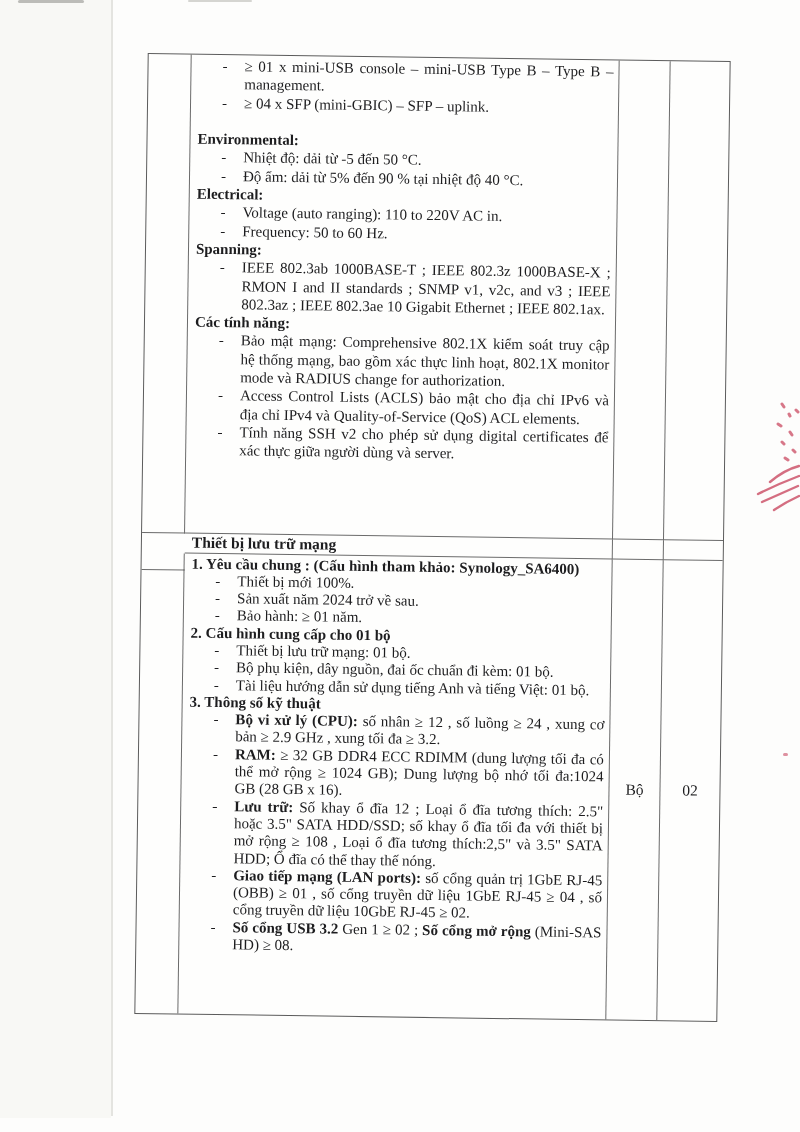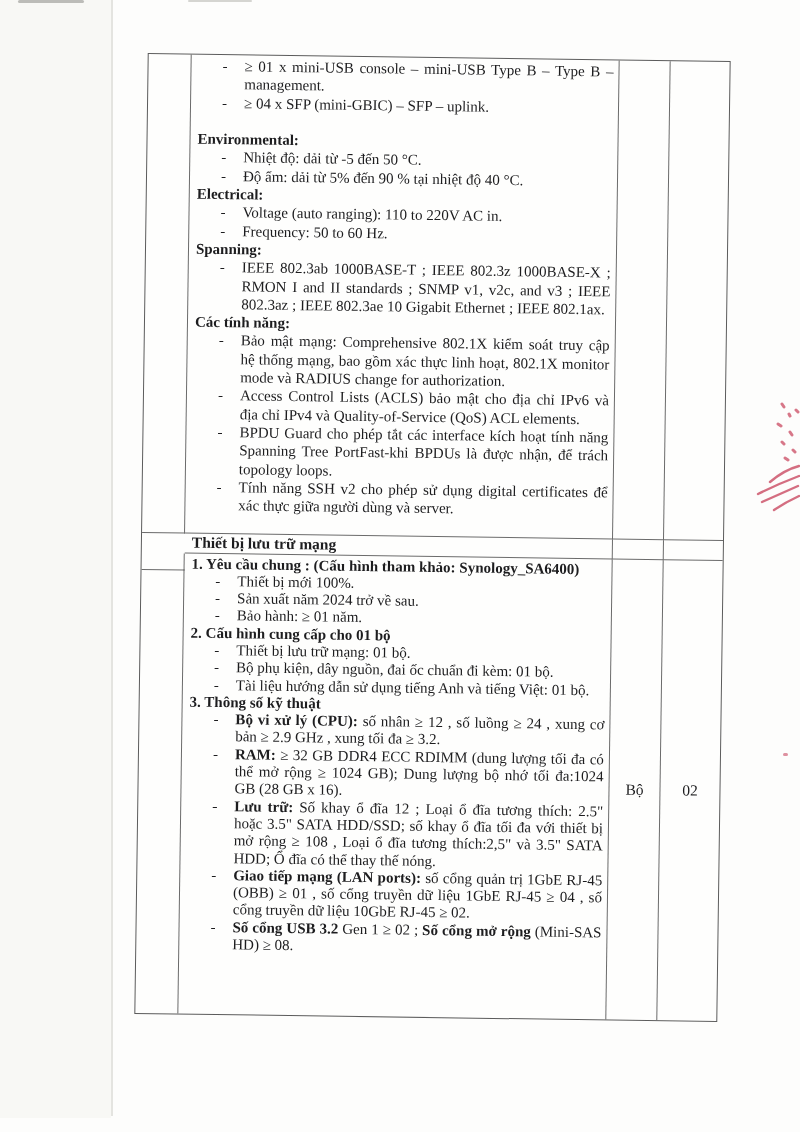--- a/index.html
+++ b/index.html
@@ -80,21 +80,21 @@
           <div class="li"><span class="dash">-</span><span class="tx"><span>Độ ẩm: dải từ 5% đến 90 % tại nhiệt độ 40 °C.</span></span></div>
           <div class="hd"><span class="tx"><b>Electrical:</b></span></div>
           <div class="li"><span class="dash">-</span><span class="tx"><span>Voltage (auto ranging): 110 to 220V AC in.</span></span></div>
           <div class="li"><span class="dash">-</span><span class="tx"><span>Frequency: 50 to 60 Hz.</span></span></div>
           <div class="hd"><span class="tx"><b>Spanning:</b></span></div>
           <div class="li"><span class="dash">-</span><span class="tx"><span>IEEE 802.3ab 1000BASE-T ; IEEE 802.3z 1000BASE-X ; RMON I and II standards ; SNMP v1, v2c, and v3 ; IEEE 802.3az ; IEEE 802.3ae 10 Gigabit Ethernet ; IEEE 802.1ax.</span></span></div>
           <div class="hd"><span class="tx"><b>Các tính năng:</b></span></div>
           <div class="li"><span class="dash">-</span><span class="tx"><span>Bảo mật mạng: Comprehensive 802.1X kiểm soát truy cập hệ thống mạng, bao gồm xác thực linh hoạt, 802.1X monitor mode và RADIUS change for authorization.</span></span></div>
           <div class="li"><span class="dash">-</span><span class="tx"><span>Access Control Lists (ACLS) bảo mật cho địa chỉ IPv6 và địa chỉ IPv4 và Quality-of-Service (QoS) ACL elements.</span></span></div>
           <div class="li"><span class="dash">-</span></div>
-          <div class="li"><span class="dash">-</span><span class="tx"><span>BPDU Guard cho phép tắt các interface kích hoạt tính năng Spanning Tree PortFast-khi BPDUs là được nhận, để trách topology loops.</span></span></div>
+          <div class="li"><span class="dash">-</span></div>
           <div class="li"><span class="dash">-</span><span class="tx"><span>Tính năng SSH v2 cho phép sử dụng  digital certificates để xác thực giữa người dùng và server.</span></span></div>
         </div>
     </div>
     <div class="cell br bb"></div>
     <div class="cell bb"></div>
 
     <div class="cell br bb center-cell iv-cell">IV</div>
     <div class="cell br bb title-cell">Thiết bị lưu trữ mạng</div>
     <div class="cell br bb"></div>
     <div class="cell bb"></div>

